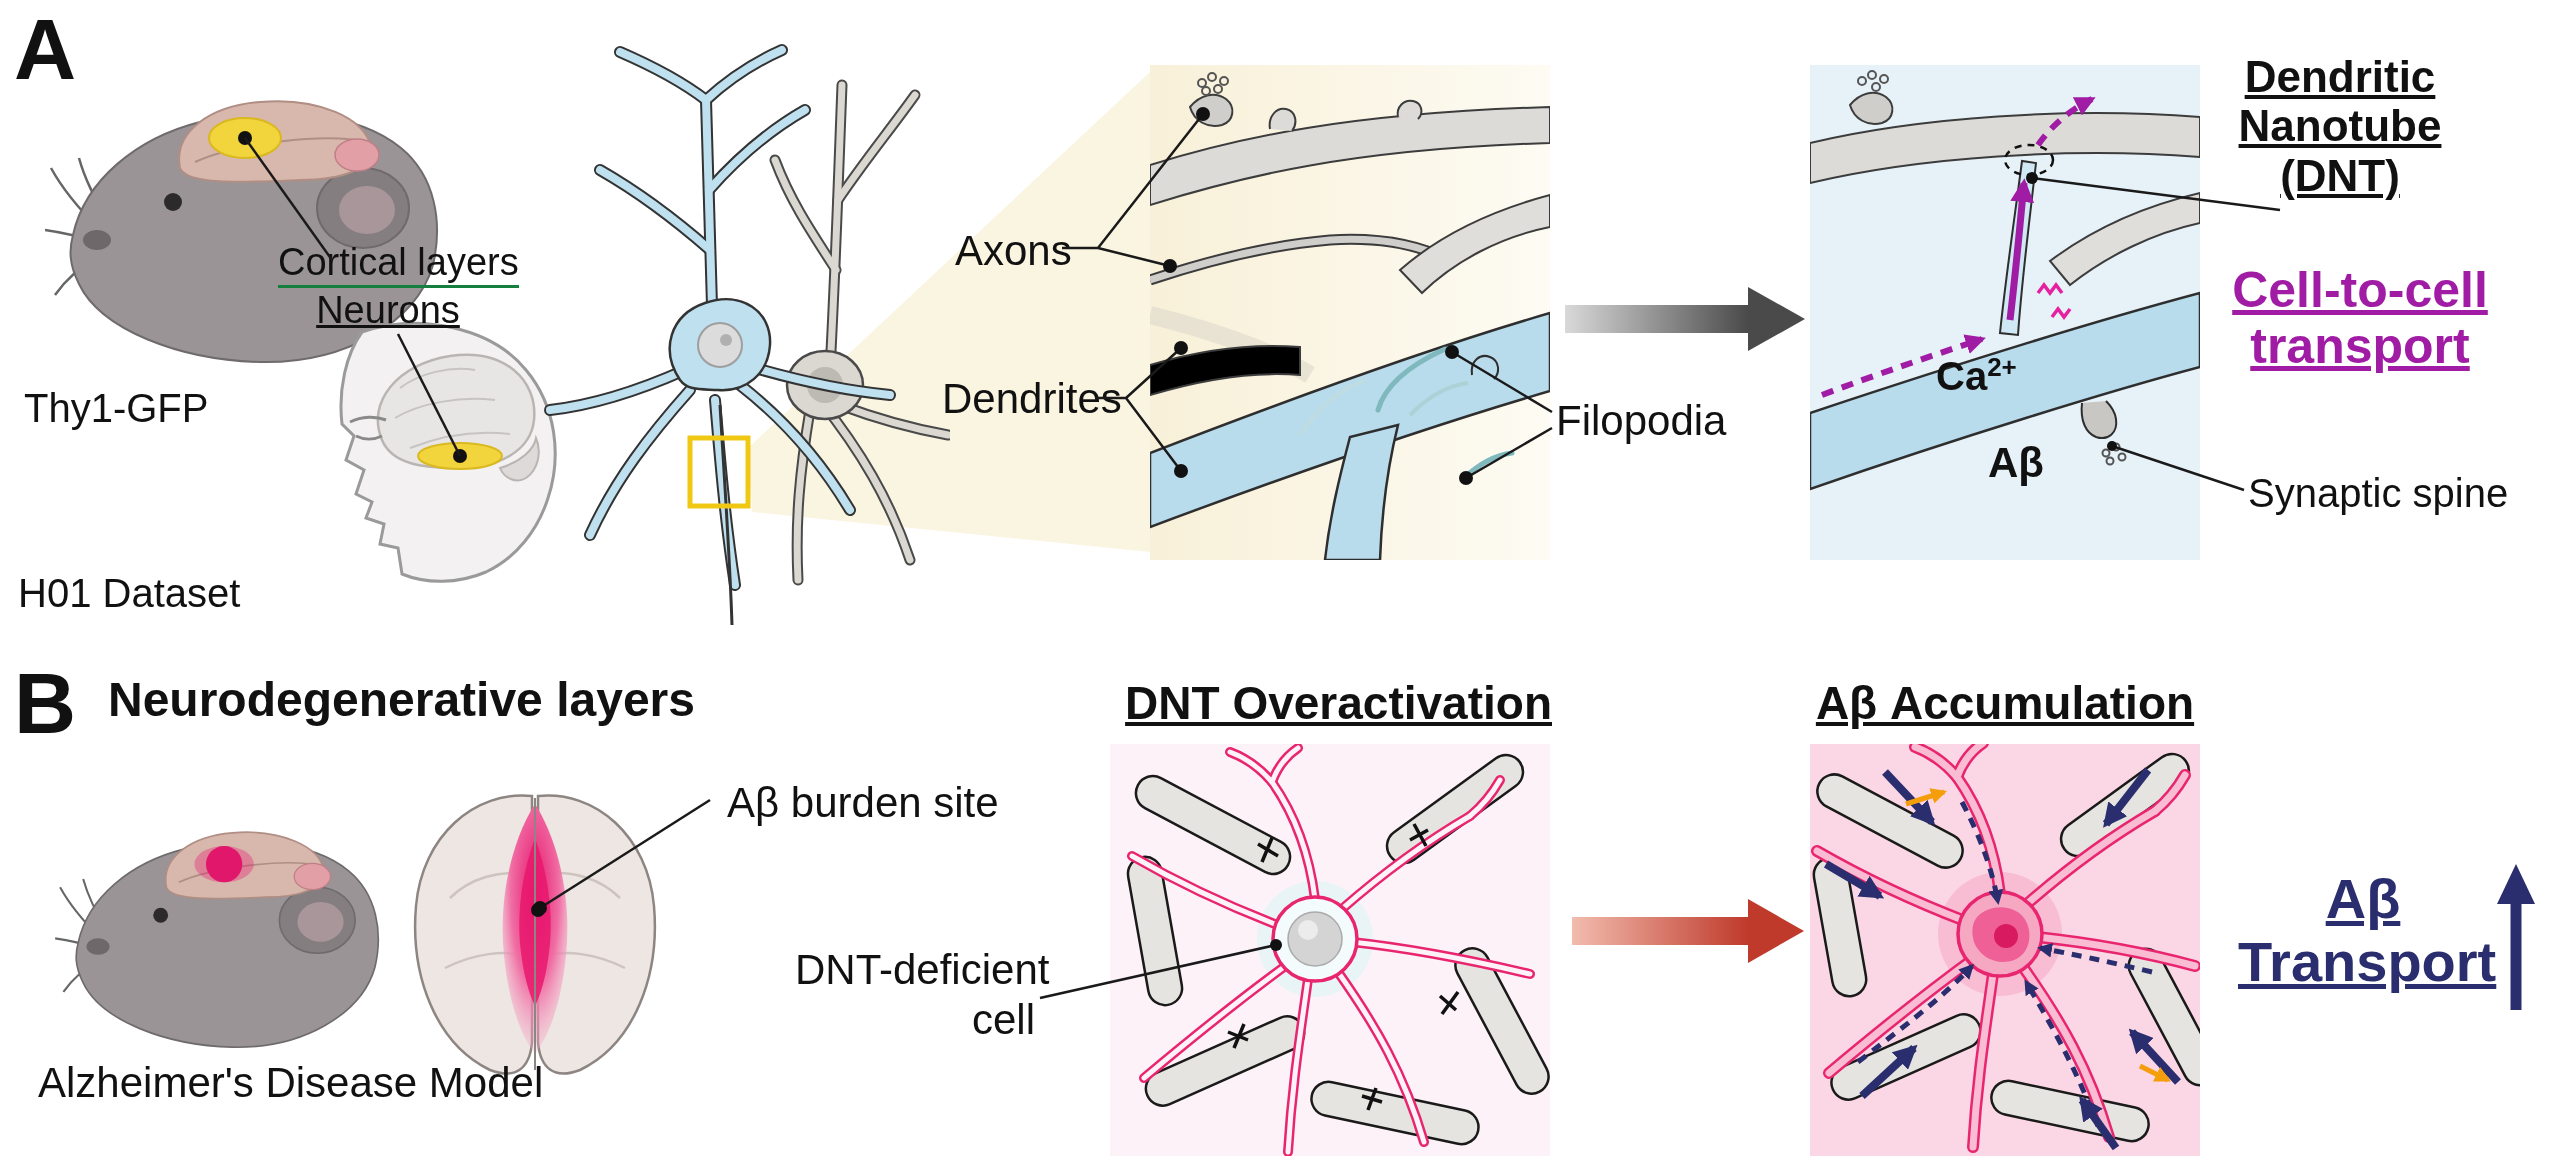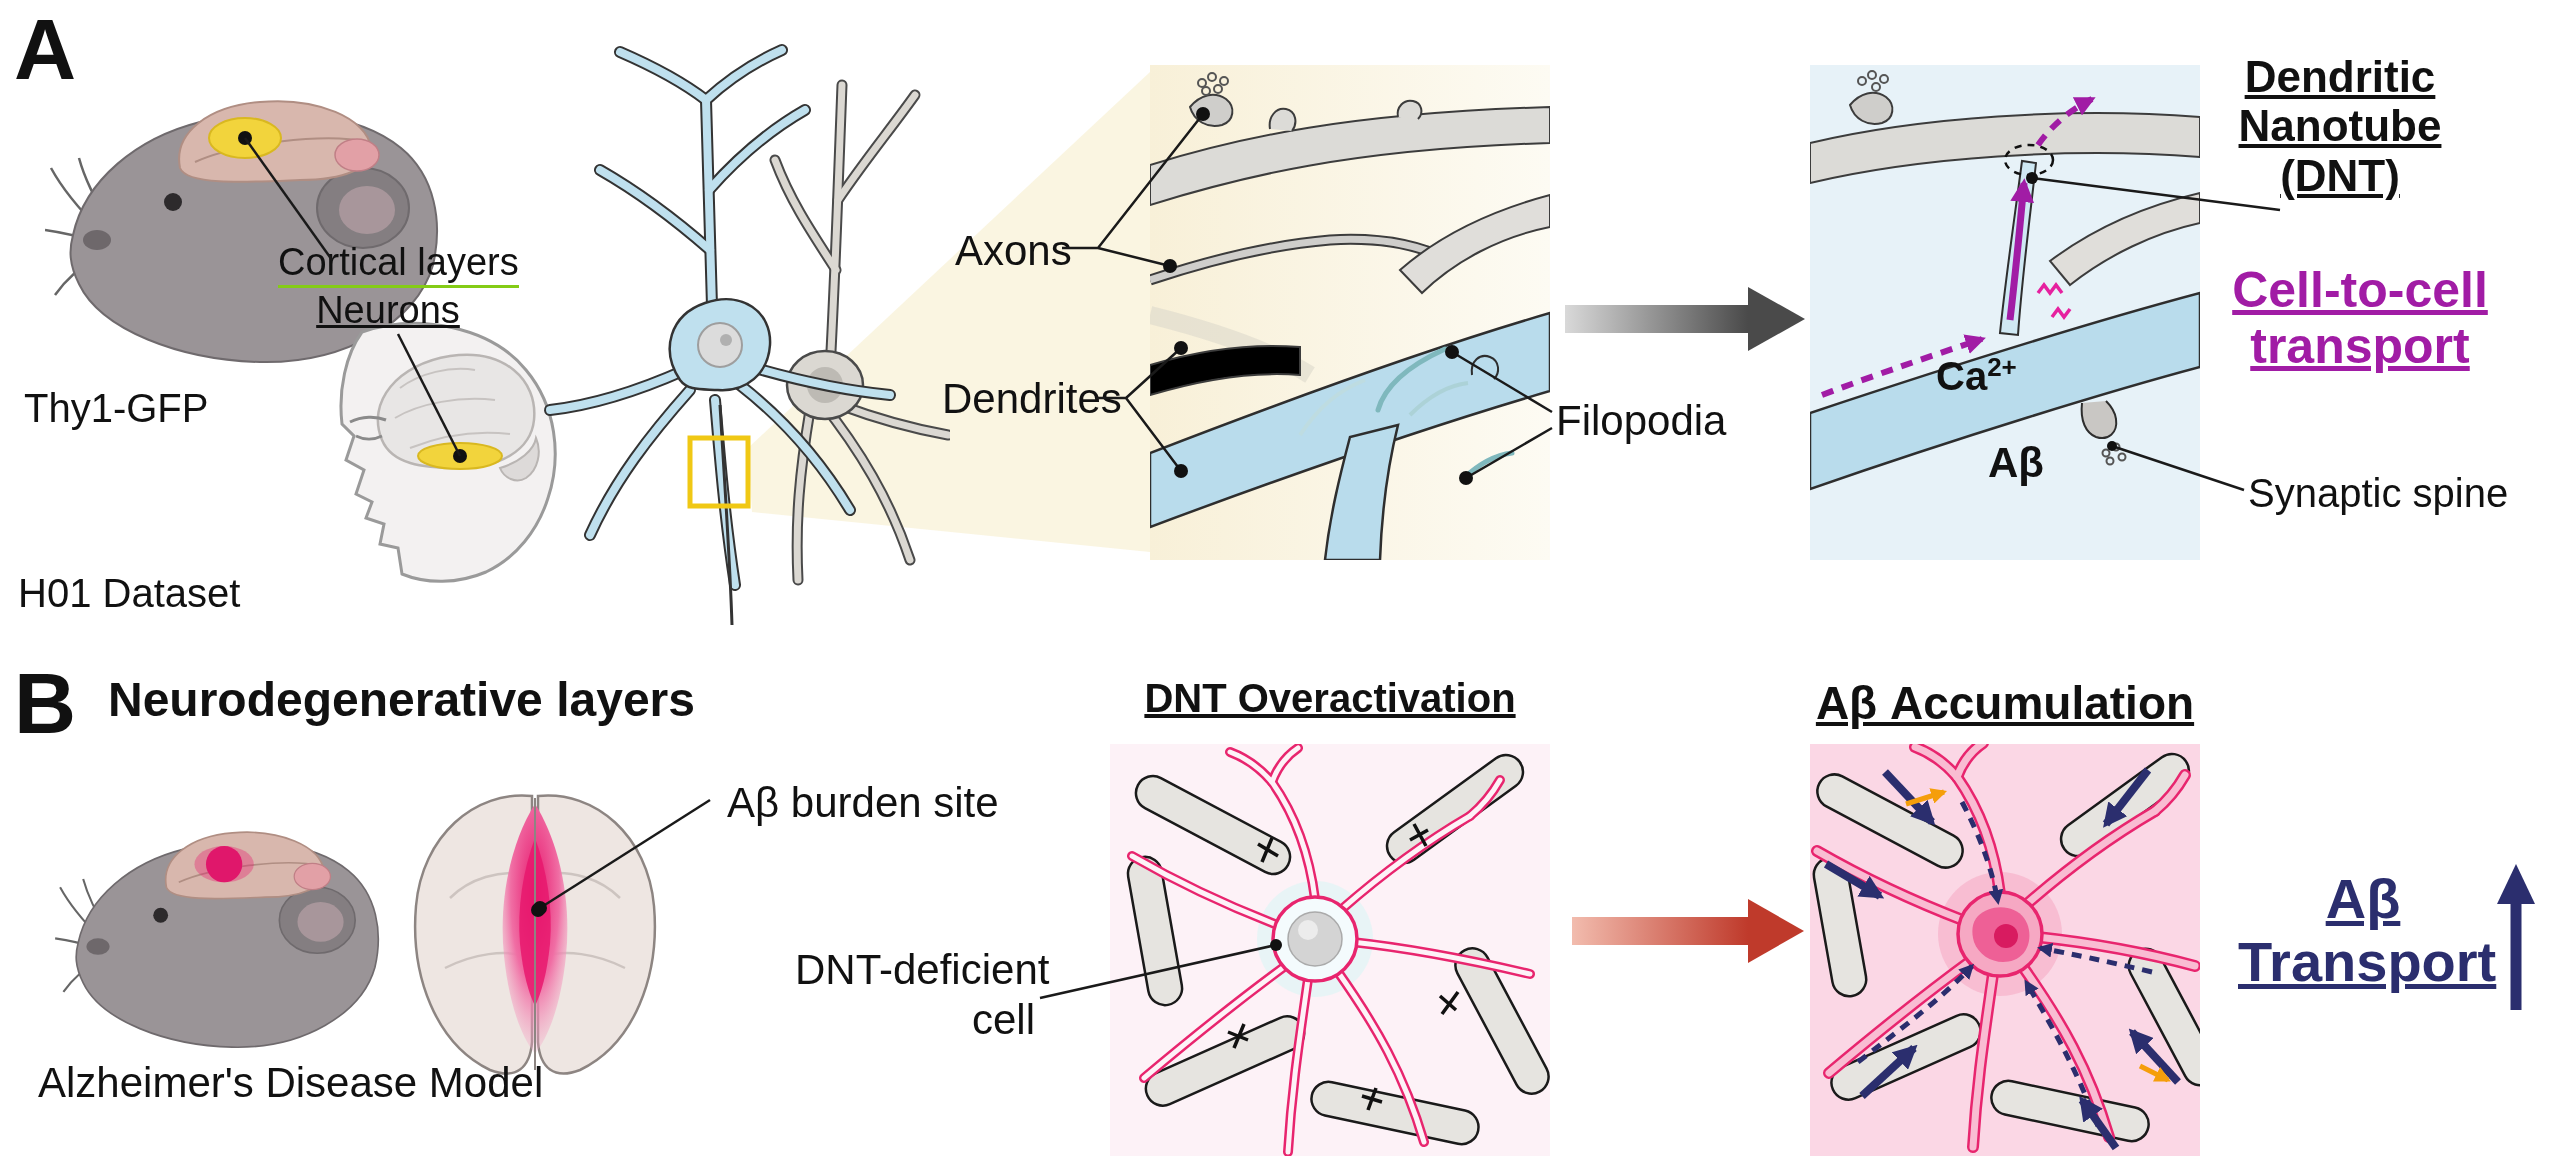--- a/index.html
+++ b/index.html
@@ -8,21 +8,21 @@
   .abs { position:absolute; }
   .lbl { font-size:40px; line-height:1.18; color:#111; white-space:nowrap; }
   .bold { font-weight:bold; }
   .center { text-align:center;text-decoration:underline; }
   .right { text-align:right; }
   .panel-letter { font-size:86px; font-weight:bold; line-height:1; }
   .title { font-size:48px; font-weight:bold; white-space:nowrap; }
   .purple-text { color:#a11ca5; font-weight:bold; font-size:50px; line-height:1.12; }
   .navy-text { color:#2b2e6e; font-weight:bold; font-size:56px; line-height:1.12; }
   .dnt-label { font-size:44px; font-weight:bold; line-height:1.12; }
-  .underlined { border-bottom:3px solid #84cc16; display:inline-block; }
+  .underlined { border-bottom:3px solid #15803d; display:inline-block; }
   sup { font-size:65%; }
   svg { display:block; }
   .overlay { pointer-events:none; }
 </style>
 </head>
 <body>
 
 <div id="canvas">
 
   <svg class="abs overlay" style="left:0;top:0;z-index:0;" width="2560" height="1156" viewBox="0 0 2560 1156">
@@ -271,21 +271,21 @@
     <path d="M145,60 C133,92 127,130 130,166 C133,196 139,216 145,228 C151,216 157,196 160,166 C163,130 157,92 145,60 Z" fill="#e7176d" opacity="0.85"></path>
     <line x1="145" y1="20" x2="145" y2="292" stroke="#8d8582" stroke-width="2"></line>
     <circle cx="148" cy="132" r="7" fill="#111"></circle>
   </svg>
   <div class="abs lbl" style="left:712px; top:778px; z-index:3; font-size:42px;margin-left:15px;">Aβ burden site</div>
   <div class="abs lbl right" style="left:795px; top:945px; width:240px; z-index:3; font-size:42px;">
     <div>DNT-deficient</div>
     <div>cell</div>
   </div>
 
-  <div class="abs title center" style="left:1108px; top:676px; width:444px; font-size:40px; z-index:3;">DNT Overactivation</div>
+  <div class="abs title center" style="left:1108px; top:676px; width:444px; font-size:46px; z-index:3;text-align:right;">DNT Overactivation</div>
   <svg class="abs" style="left:1110px; top:744px; z-index:2;" width="440" height="412" viewBox="0 0 440 412">
     <rect width="440" height="412" fill="#fdf2f7"></rect>
     <circle cx="205" cy="195" r="58" fill="#e4f4f6" opacity="0.85"></circle>
 
     <g fill="#e6e4e0" stroke="#1a1a1a" stroke-width="2.5">
       <rect x="18" y="64" width="170" height="34" rx="17" transform="rotate(28 103 81)"></rect>
       <rect x="265" y="48" width="160" height="34" rx="17" transform="rotate(-36 345 65)"></rect>
       <rect x="312" y="260" width="160" height="34" rx="17" transform="rotate(62 392 277)"></rect>
       <rect x="30" y="300" width="170" height="34" rx="17" transform="rotate(-24 115 317)"></rect>
       <rect x="200" y="352" width="170" height="34" rx="17" transform="rotate(12 285 369)"></rect>

